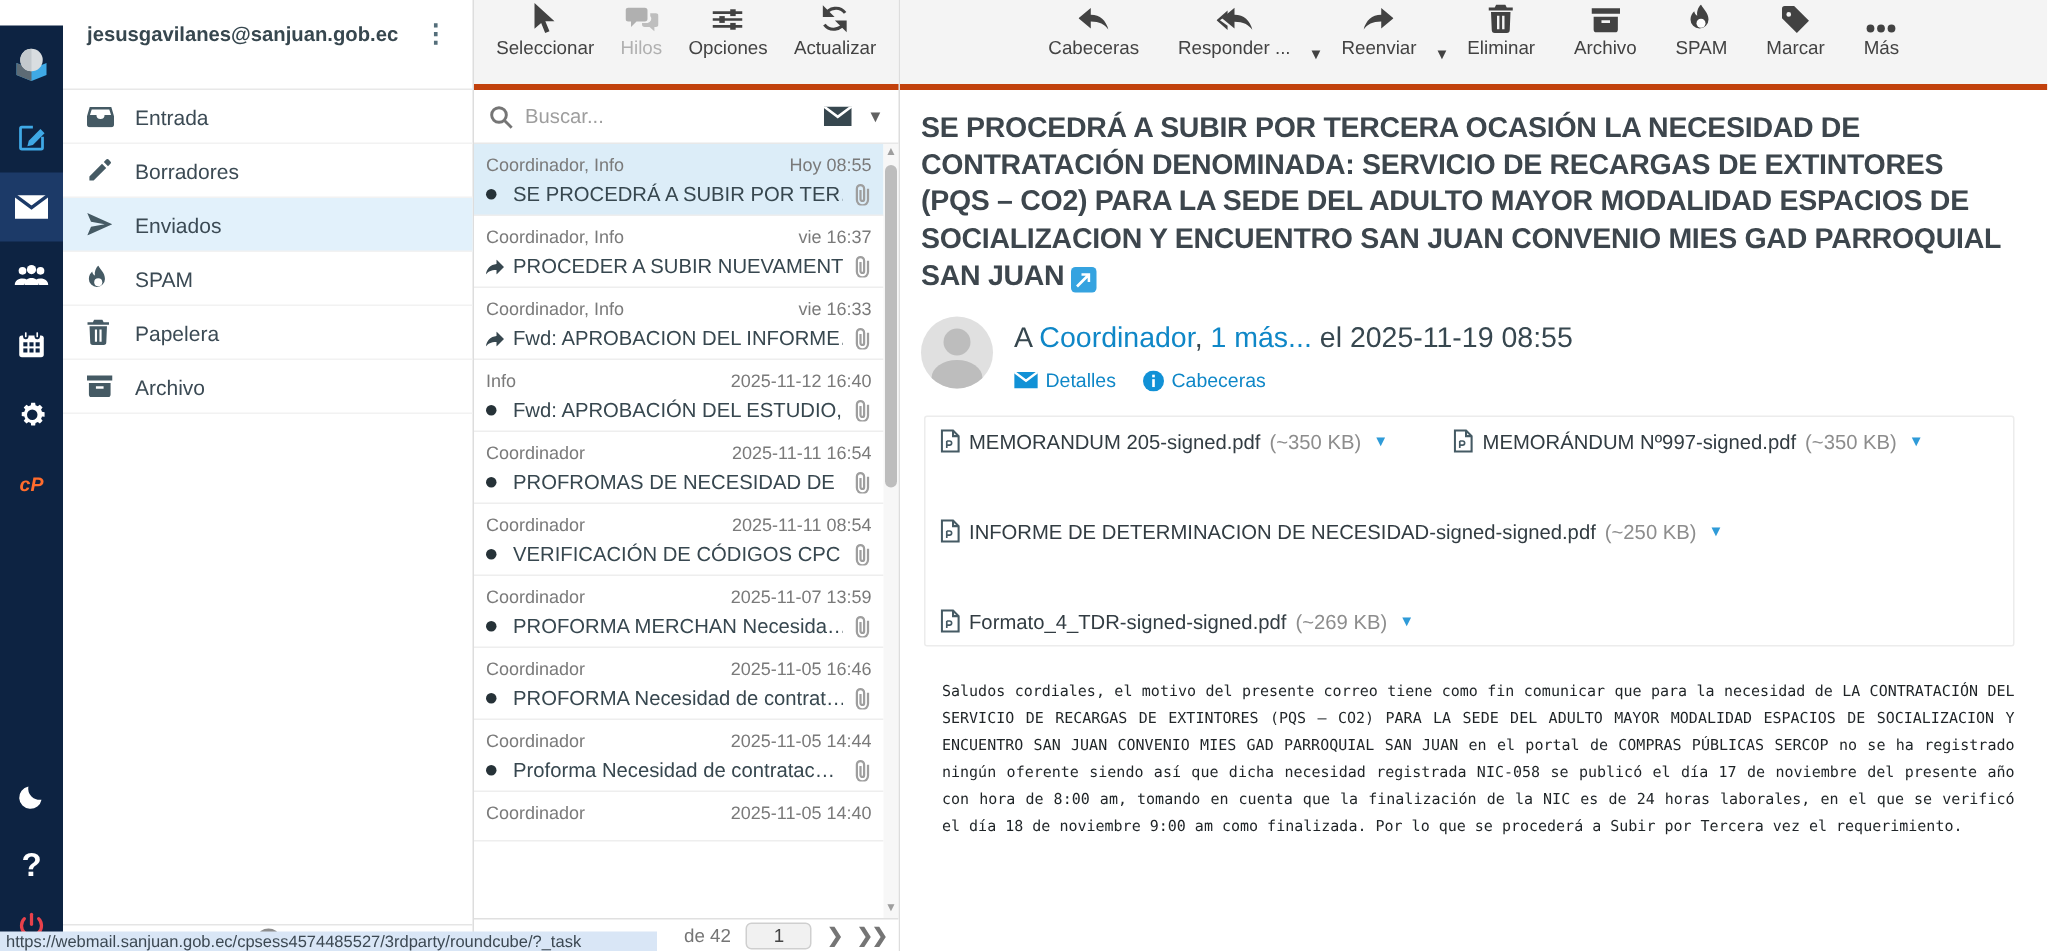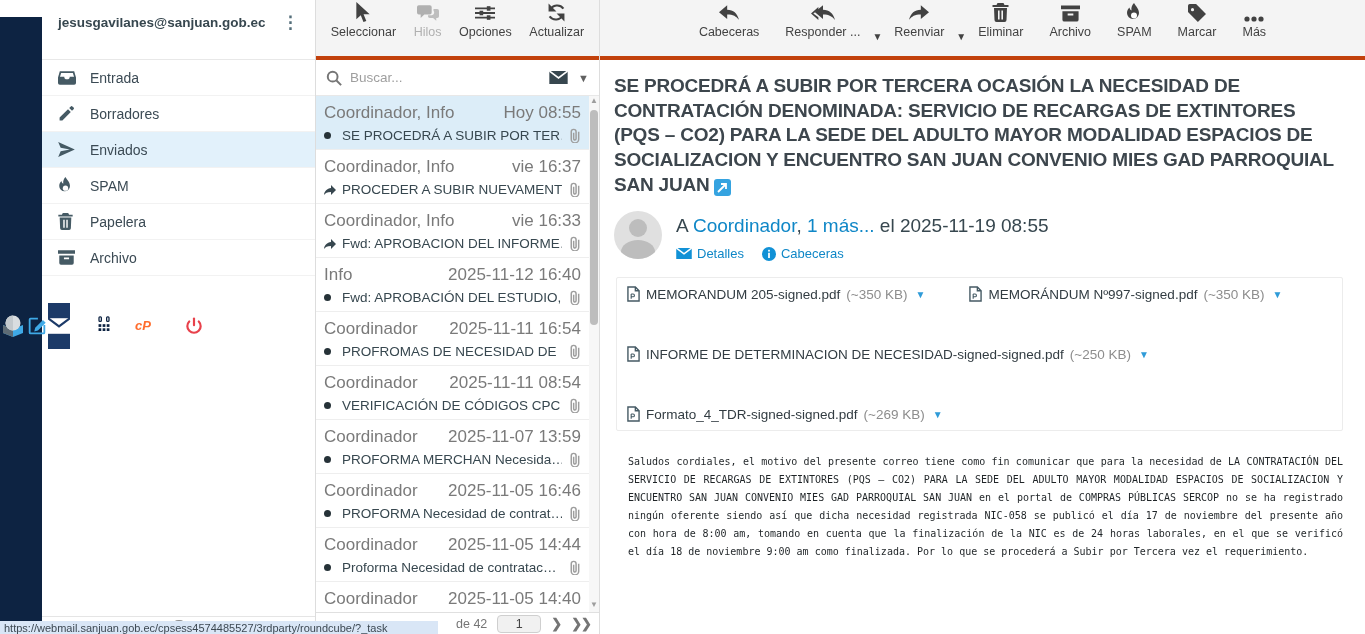--- a/index.html
+++ b/index.html
@@ -1,21 +1,21 @@
 <!DOCTYPE html>
 <html><head>
 <meta charset="utf-8">
 <style>
   * { margin:0; padding:0; box-sizing:border-box; }
   html,body { width:1365px; height:634px; overflow:hidden; }
   body { font-family:"Liberation Sans", sans-serif; background:#fff; color:#37474f; }
   .app { position:relative; width:1365px; height:634px; display:flex; overflow:hidden; }
 
   
-  .taskbar { width:42px; min-width:42px; background:#0d2342; display:flex; flex-direction:row; align-items:center; color:#fff; z-index:5;margin-top:17px; }
+  .taskbar { width:42px; min-width:42px; background:#0d2342; display:flex; flex-direction:column; align-items:center; color:#fff; z-index:5;margin-top:17px; }
   .tb-btn { width:42px; height:46px; display:flex; align-items:center; justify-content:center; color:#fff; }
   .tb-btn.logo { height:52px; }
   .tb-btn.active { background:#1c3a68; }
   .tb-btn.compose { color:#3fa9e6; }
   .tb-btn.cpanel { color:#ff6c2c; font-weight:bold; font-style:italic; font-size:13px; }
   .tb-spacer { flex:1; }
   .tb-btn.power { color:#e8414b; }
   .tb-btn svg { display:block; }
 
   
@@ -40,21 +40,21 @@
   .searchrow input { flex:1; border:none; outline:none; font-size:13.5px; color:#555; font-family:"Liberation Sans",sans-serif; background:transparent; }
   .searchrow input::placeholder { color:#9e9e9e; }
   .search-ico { color:#757575; display:flex; }
   .scope-ico { color:#37474f; display:flex; }
   .scope-caret { color:#616161; font-size:11px; margin-left:2px; }
 
   .msglist { position:relative; flex:1; overflow:hidden; }
   .msgrows { position:absolute; left:0; top:0; right:10px; }
   .msg { padding:7px 8px 6px 8px; border-bottom:1px solid #eeeeee; cursor:pointer; }
   .msg.selected { background:#dcedf8; }
-  .msg-line1 { display:flex; justify-content:space-between; font-size:17px; color:#7a7a7a; margin-bottom:5px; }
+  .msg-line1 { display:flex; justify-content:space-between; font-size:12px; color:#7a7a7a; margin-bottom:5px; }
   .msg-line2 { display:flex; align-items:center; gap:6px; font-size:13.5px; color:#37474f; }
   .msg-subject { flex:1; white-space:nowrap; overflow:hidden; }
   .st-ico { width:12px; display:flex; color:#37474f; }
   .dot { width:7px; height:7px; background:#263238; border-radius:50%; }
   .clip { color:#9e9e9e; display:flex; }
 
   .scrollbar { position:absolute; top:0; right:0; width:10px; bottom:0; background:#f7f7f7; display:flex; flex-direction:column; align-items:center; }
   .sb-arrow { color:#9e9e9e; font-size:8px; line-height:10px; height:12px; }
   .sb-thumb { width:8px; height:215px; background:#bdbdbd; border-radius:4px; margin-top:2px; }
   .sb-fill { flex:1; }

